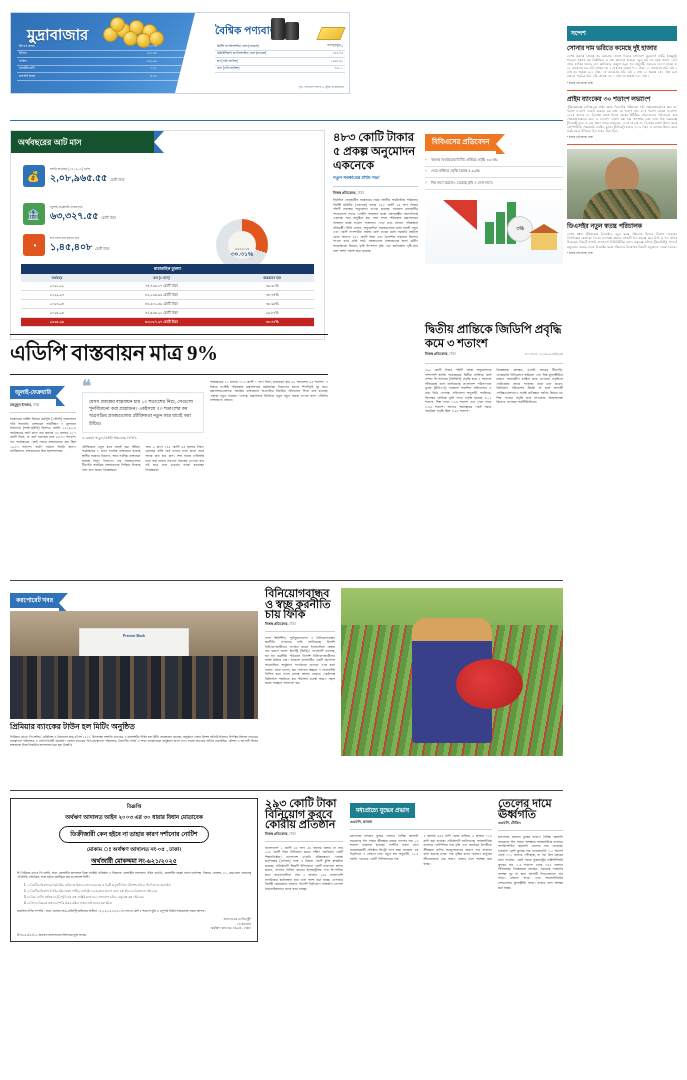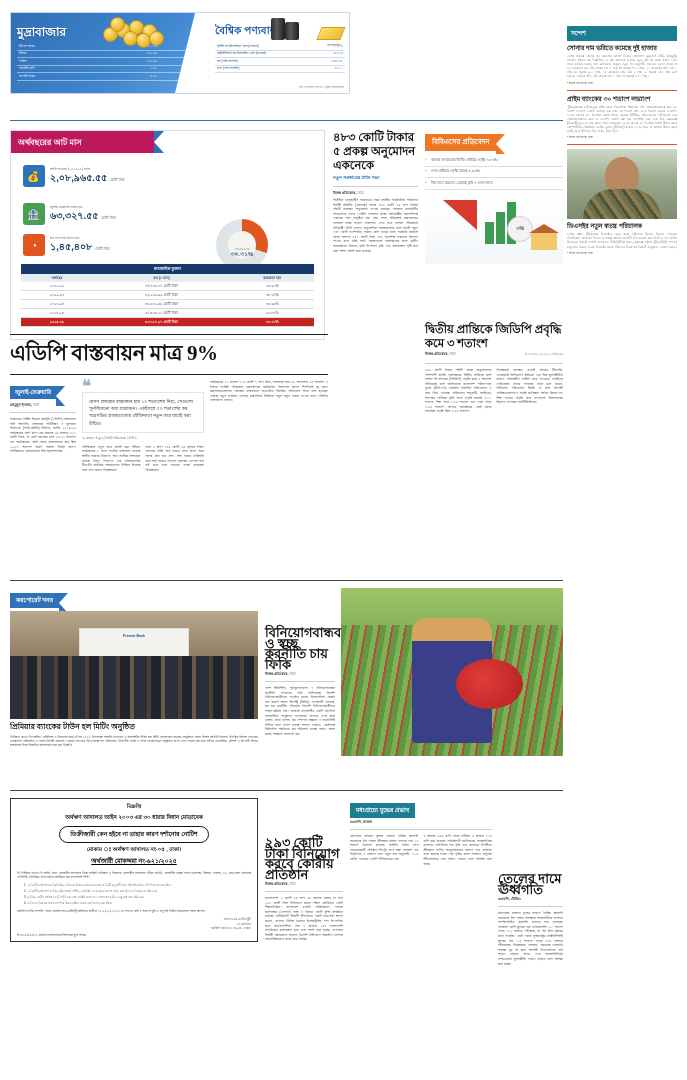--- a/index.html
+++ b/index.html
@@ -20,21 +20,21 @@
   .byline .loc { font-weight:normal; color:#555; }
 
   
   .masthead { height:100px; position:relative; display:flex; }
   .market-box { width:340px; height:82px; position:relative; margin-top:4px;
                 border:1px solid #c9d6e6; background:#fff; overflow:hidden; }
   .mb-left { position:absolute; left:0; top:0; width:192px; height:80px;
              background:linear-gradient(135deg,#2f6fb5 0%, #3f86cf 60%, #5ba0e0 100%); }
   .mb-left:after{ content:""; position:absolute; right:-18px; top:0; width:36px; height:80px;
             background:#fff; transform:skewX(-14deg); }
-  .mb-title { position:absolute; left:6px; top:10px; font-size:12px; font-weight:bold; color:#fff;
+  .mb-title { position:absolute; left:16px; top:10px; font-size:15px; font-weight:bold; color:#fff;
               text-shadow:0 1px 1px rgba(0,0,0,.35); }
   .mb2-title { position:absolute; left:204px; top:10px; font-size:10.5px; font-weight:bold; color:#1d5ea8; }
   .coins { position:absolute; left:88px; top:2px; width:70px; height:34px; }
   .coin { position:absolute; width:15px; height:15px; border-radius:50%;
           background:radial-gradient(circle at 35% 30%, #ffe88a, #e9b528 70%, #b8860b);
           border:.6px solid #c79516; }
   .oilimg { position:absolute; right:46px; top:3px; width:34px; height:26px; }
   .barrel { position:absolute; width:14px; height:22px; border-radius:2px;
             background:linear-gradient(90deg,#2c2c2c,#5a5a5a 40%,#1f1f1f); }
   .gold-bar{ position:absolute; right:6px; top:14px; width:24px; height:13px;
@@ -73,21 +73,21 @@
   .face { position:absolute; left:50%; top:8px; transform:translateX(-50%);
           width:34px; height:38px; border-radius:50% 50% 45% 45%; background:#b98a62; }
   .uniform { position:absolute; left:50%; bottom:0; transform:translateX(-50%);
              width:78px; height:30px; border-radius:40px 40px 0 0;
              background:repeating-linear-gradient(55deg,#6b6f4a 0 4px,#4e5437 4px 7px,#8a7c4e 7px 11px); }
   .credit { font-size:2.7px; color:#444; margin-top:2px; }
 
   
   .hero { position:absolute; left:10px; top:130px; width:315px; height:210px;
           border:1px solid #d7dee6; background:#fff; overflow:hidden; }
-  .hero-tab { position:relative; width:143px; height:22px; background:#be185d; }
+  .hero-tab { position:relative; width:143px; height:22px; background:#14532d; }
   .hero-tab:after { content:""; position:absolute; right:-10px; top:0; border-top:11px solid #2f72b8;
             border-bottom:11px solid #2f72b8; border-right:10px solid transparent; }
   .hero-tab span { color:#fff; font-size:8px; font-weight:bold; line-height:22px; padding-left:7px; }
   .hero-img { position:absolute; right:0; top:0; width:168px; height:148px;
               background:linear-gradient(180deg,#eef6fb 0%,#dceaf4 55%,#f4ead8 100%); overflow:hidden; }
   .clipbd { position:absolute; left:26px; top:26px; width:62px; height:62px; background:#f4f6f8;
             border:1.4px solid #9fb0bf; border-radius:3px; }
   .clipbd .adp { position:absolute; left:8px; top:12px; font-size:11px; font-weight:bold; color:#1a4f8a; }
   .bar1,.bar2,.bar3 { position:absolute; bottom:8px; width:7px; background:#3b7fc4; }
   .bar1 { left:14px; height:12px; } .bar2 { left:24px; height:19px; background:#2b6cae;}
@@ -123,22 +123,22 @@
   table.cmp-t tr.hl td { background:#c4241f; color:#fff; font-weight:bold; }
 
   .hero-head { position:absolute; left:10px; top:337px; width:318px; font-size:21px;
                font-weight:bold; color:#111; font-family:"Liberation Serif", serif; letter-spacing:-.4px; }
   .rule-thick { position:absolute; left:10px; width:318px; border-top:1.2px solid #222; }
 
   
   .col { position:absolute; }
   .hd-lg { font-size:11.5px; font-weight:bold; line-height:14px; color:#0e0e0e;
            font-family:"Liberation Serif", serif; }
-  .hd-md { font-size:13px; font-weight:bold; line-height:10.5px; color:#0e0e0e;
-           font-family:"Liberation Serif", serif;margin-top:40px; }
+  .hd-md { font-size:11px; font-weight:bold; line-height:10.5px; color:#0e0e0e;
+           font-family:"Liberation Serif", serif; }
   .hd-sm { font-size:6.5px; font-weight:bold; line-height:8.5px; color:#111; }
   .kicker { font-size:4.6px; color:#1f6fb2; font-weight:bold; margin:2px 0 2px; }
   .tag-orange { display:inline-block; background:#ef7722; color:#fff; font-size:7px;
                 font-weight:bold; padding:2.5px 7px; position:relative; }
   .tag-orange:after { content:""; position:absolute; right:-9px; top:0; border-top:10.5px solid #ef7722;
         border-bottom:10.5px solid #ef7722; border-right:9px solid transparent; }
   .tag-blue { display:inline-block; background:#2f72b8; color:#fff; font-size:7px;
               font-weight:bold; padding:2.5px 7px; position:relative; }
   .tag-blue:after { content:""; position:absolute; right:-9px; top:0; border-top:10.5px solid #2f72b8;
         border-bottom:10.5px solid #2f72b8; border-right:9px solid transparent; }
@@ -536,20 +536,20 @@
   <div class="col" style="left:350px;top:798px;width:142px">
     <div class="tag-teal">মধ্যপ্রাচ্যে যুদ্ধের প্রভাব</div>
     <div class="byline">এএফপি, কলম্বো</div>
     <hr class="thin">
     <div style="display:flex;gap:5px">
       <div class="body-copy" style="flex:1">মধ্যপ্রাচ্যে চলমান যুদ্ধের প্রভাবে বৈশ্বিক জ্বালানি সরবরাহে টান পড়ায় শ্রীলঙ্কায় রান্নার গ্যাসের দাম ২৩ শতাংশ বাড়ানো হয়েছে। দেশটির প্রধান গ্যাস সরবরাহকারী প্রতিষ্ঠান লিট্রো গ্যাস লঙ্কা গতকাল এক বিবৃতিতে এ ঘোষণা দেয়। নতুন দাম অনুযায়ী, ১২.৫ কেজি ওজনের একটি সিলিন্ডারের দাম</div>
       <div class="body-copy" style="flex:1">৪ হাজার ৬৫০ রুপি থেকে বাড়িয়ে ৫ হাজার ৭২০ রুপি করা হয়েছে। প্রতিষ্ঠানটি জানিয়েছে, আন্তর্জাতিক বাজারে এলপিজির দাম বৃদ্ধি এবং ডলারের বিপরীতে শ্রীলঙ্কান রুপির অবমূল্যায়নের কারণে দাম বাড়াতে বাধ্য হয়েছে তারা। দাম বৃদ্ধির ফলে সাধারণ মানুষের জীবনযাত্রার ব্যয় আরও বাড়বে বলে আশঙ্কা করা হচ্ছে।</div>
     </div>
   </div>
 
-  <div class="col" style="left:498px;top:834px;width:65px">
+  <div class="col" style="left:498px;top:798px;width:65px">
     <div class="hd-md">তেলের দামে ঊর্ধ্বগতি</div>
     <div class="byline">এএফপি, টোকিও</div>
     <hr class="thin">
     <div class="body-copy">মধ্যপ্রাচ্যে চলমান যুদ্ধের কারণে বৈশ্বিক জ্বালানি সরবরাহে টান পড়ার আশঙ্কায় আন্তর্জাতিক বাজারে অপরিশোধিত জ্বালানি তেলের দাম বেড়েছে। গতকাল ব্রেন্ট ক্রুডের দাম ব্যারেলপ্রতি ১.২ শতাংশ বেড়ে ১১২ ডলারে পৌঁছেছে, যা গত তিন বছরের মধ্যে সর্বোচ্চ। একই সময়ে যুক্তরাষ্ট্রের ডব্লিউটিআই ক্রুডের দাম ১.৫ শতাংশ বেড়ে ১০৬ ডলারে দাঁড়িয়েছে। বিশ্লেষকরা বলছেন, সরবরাহ সংকটের আশঙ্কা দূর না হলে আগামী দিনগুলোতে দাম আরও বাড়তে পারে। এতে আমদানিনির্ভর দেশগুলোর মূল্যস্ফীতি আরও বাড়বে বলে আশঙ্কা করা হচ্ছে।</div>
   </div>
 
 </div>
 
 </body></html>

